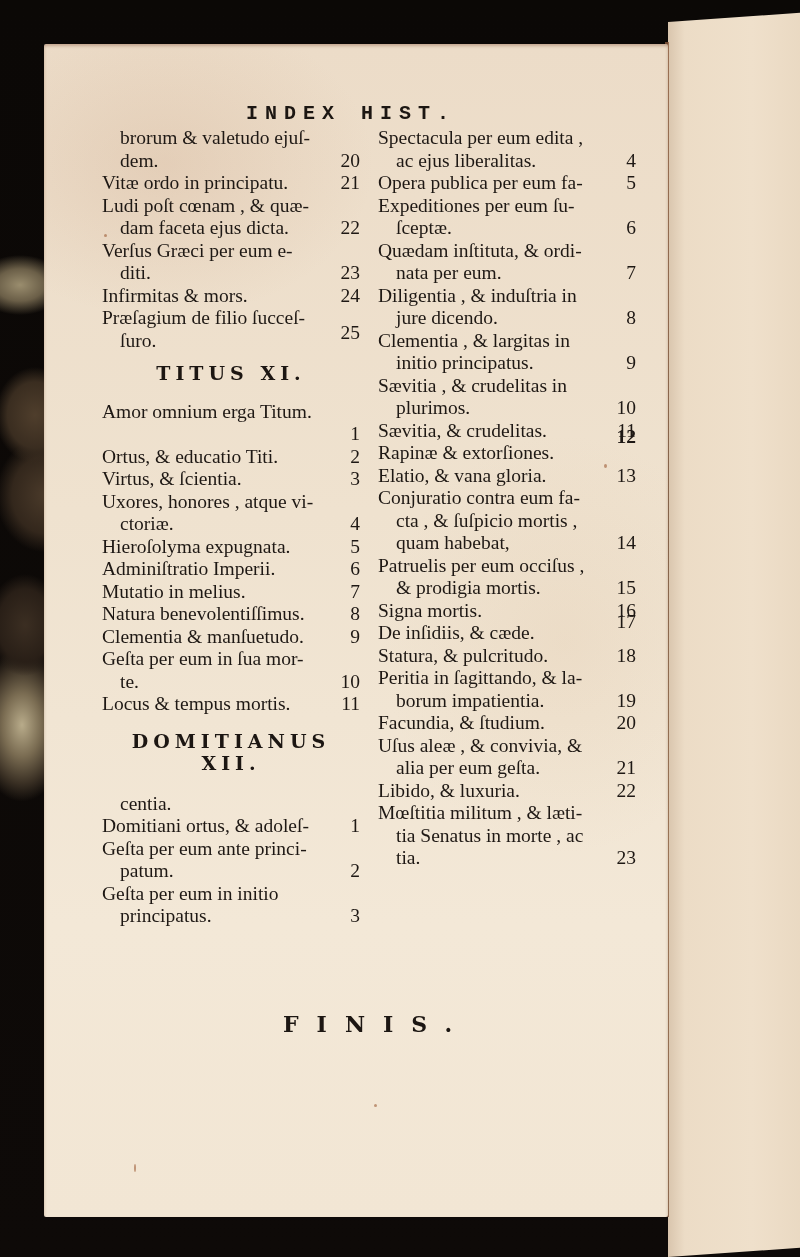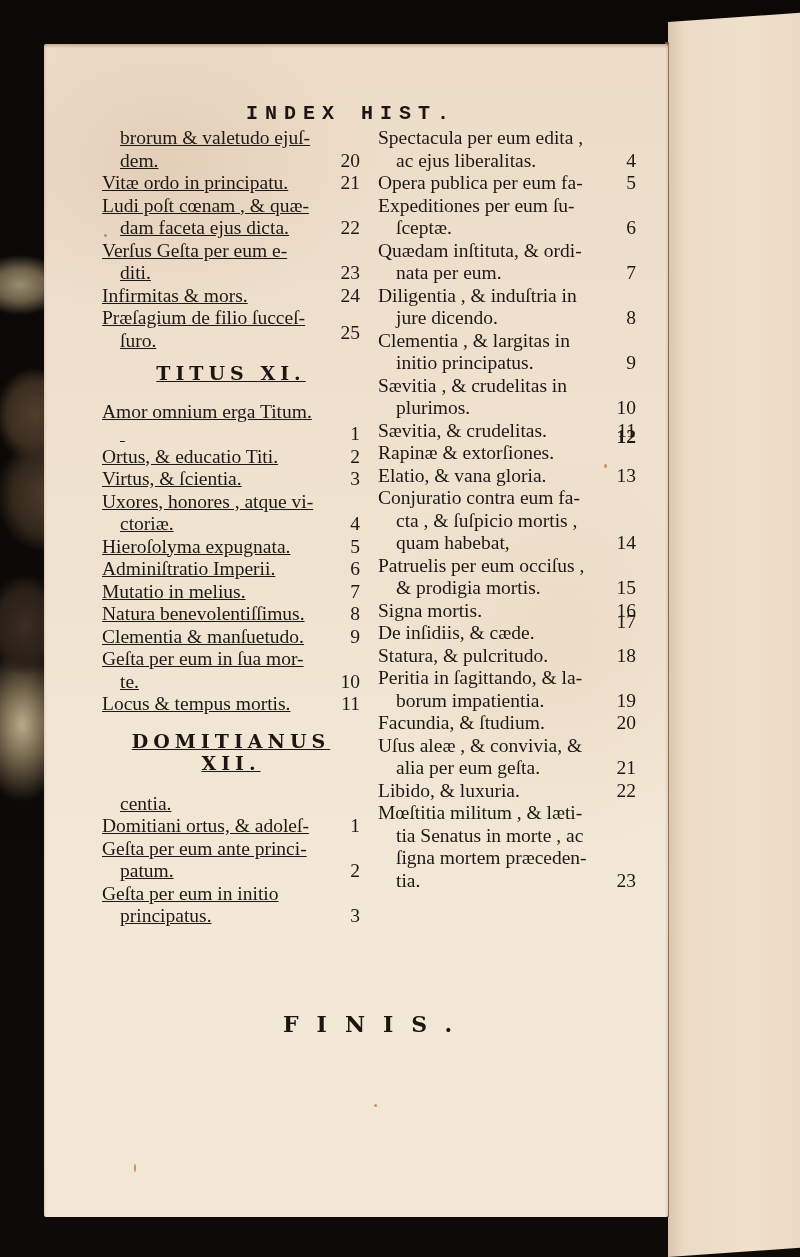--- a/index.html
+++ b/index.html
@@ -40,21 +40,21 @@
   .header {
     position: absolute; top: 100px; left: 246px; width: 300px;
     font-family: "DejaVu Serif", serif; font-size: 20px; letter-spacing: 7px;
     color: #1c1612; font-weight: bold;
   }
   .header span { margin-right: 20px; font-family: Liberation Mono, monospace; }
   .col {
     position: absolute; font-family: "Liberation Serif", serif;
     font-size: 19.5px; color: #1e1814; line-height: 22.5px;
   }
-  .col.left { left: 102px; top: 127px; width: 258px; text-decoration: underline; }
+  .col.left { left: 102px; top: 127px; width: 258px; }
   .col.right { left: 378px; top: 127px; width: 258px; }
   .entry { position: relative; }
   .line { display: block; white-space: nowrap; }
   .line.cont { padding-left: 18px; }
   .num { position: absolute; right: 0; }
   .section-title {
     text-align: center; font-family: "DejaVu Serif", serif; font-weight: bold;
     font-size: 19px; letter-spacing: 5px; color: #1c1612;
   }
   .sec-titus { margin: 10px 0 16px 0; }
@@ -94,21 +94,21 @@
     <div class="entry">
       <span class="line">Vitæ ordo in principatu.</span>
       <span class="num" style="bottom: 0px;">21</span>
     </div>
     <div class="entry">
       <span class="line">Ludi poſt cœnam , &amp; quæ-</span>
       <span class="line cont">dam faceta ejus dicta.</span>
       <span class="num" style="bottom: 0px;">22</span>
     </div>
     <div class="entry">
-      <span class="line">Verſus Geſta per eum e-</span>
+      <span class="line">Verſus Græci per eum e-</span>
       <span class="line cont">diti.</span>
       <span class="num" style="bottom: 0px;">23</span>
     </div>
     <div class="entry">
       <span class="line">Infirmitas &amp; mors.</span>
       <span class="num" style="bottom: 0px;">24</span>
     </div>
     <div class="entry">
       <span class="line">Præſagium de filio ſucceſ-</span>
       <span class="line cont">ſuro.</span>
@@ -263,19 +263,18 @@
       <span class="line cont">alia per eum geſta.</span>
       <span class="num" style="bottom: 0px;">21</span>
     </div>
     <div class="entry">
       <span class="line">Libido, &amp; luxuria.</span>
       <span class="num" style="bottom: 0px;">22</span>
     </div>
     <div class="entry">
       <span class="line">Mœſtitia militum , &amp; læti-</span>
       <span class="line cont">tia Senatus in morte , ac</span>
-      <span class="line cont">ſigna mortem præceden-</span>
       <span class="line cont">tia.</span>
       <span class="num" style="bottom: 0px;">23</span>
     </div>
   </div>
 
 <div class="finis">FINIS.</div>
 
 </body></html>

